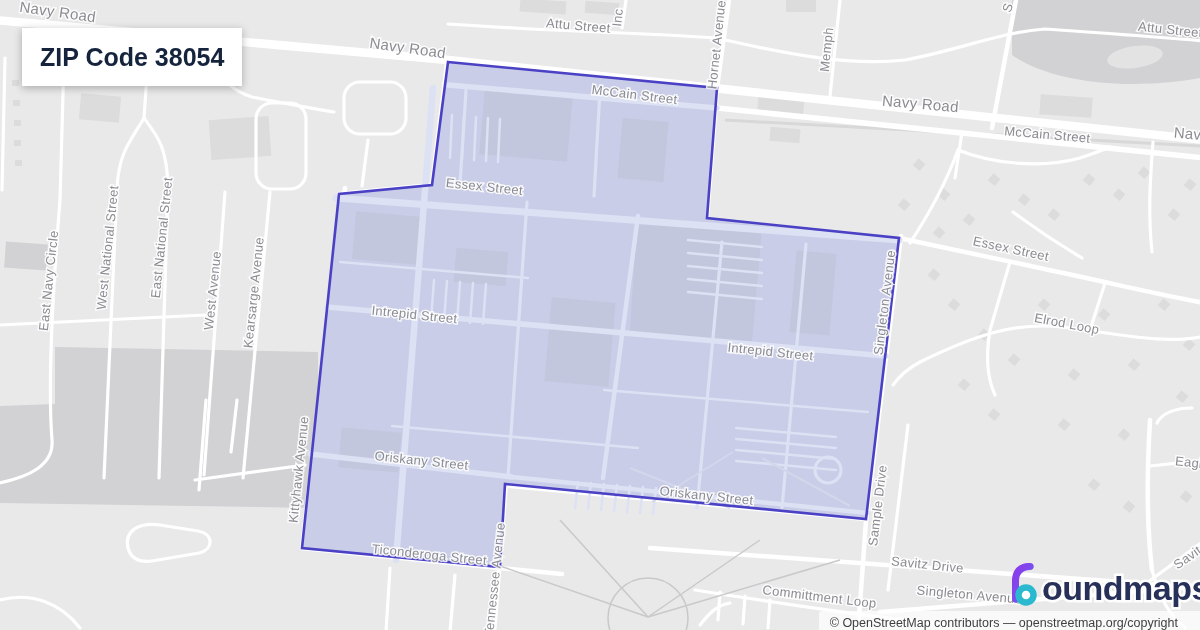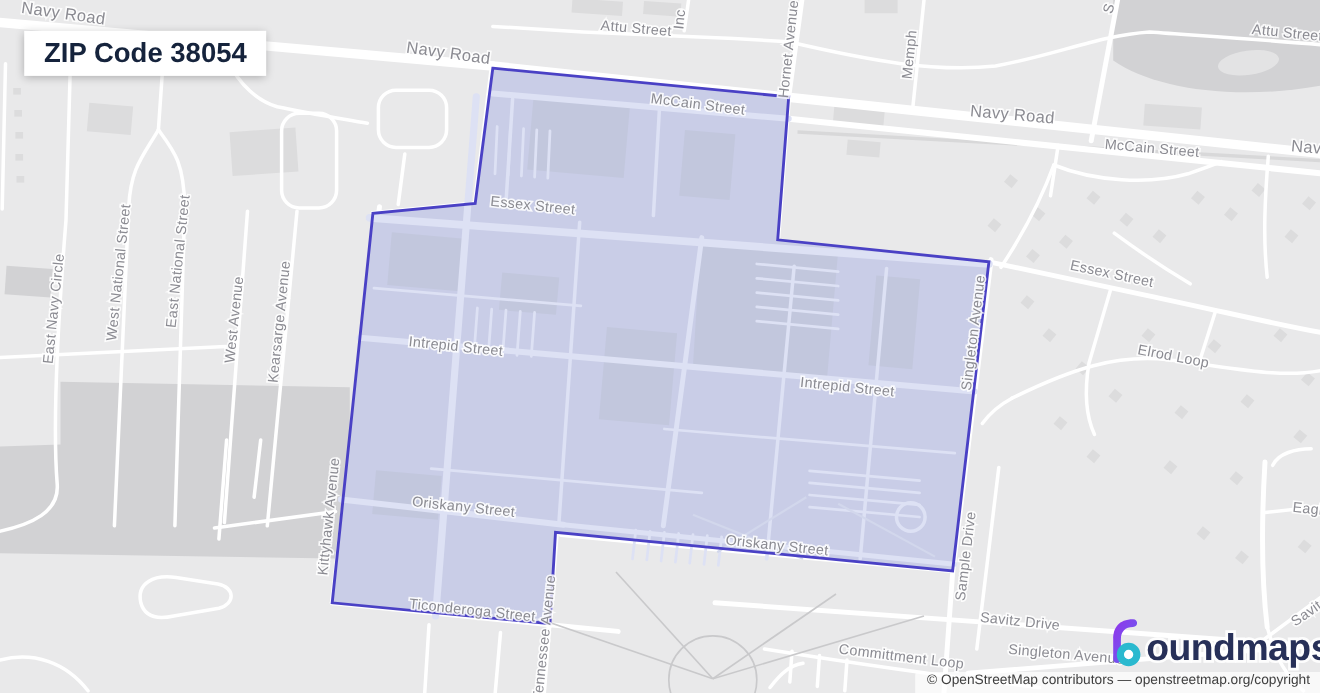--- a/index.html
+++ b/index.html
@@ -17,28 +17,28 @@
   .regionfill{fill:var(--region-fill,#c9cde7);}
   .regionstroke{fill:none;stroke:var(--region-stroke,#4a41c5);stroke-width:2.6px;stroke-linejoin:miter;}
   .iroad{stroke:var(--inner-road,#dde1f4);fill:none;stroke-linecap:round;stroke-linejoin:round;}
   .faint{stroke:#d2d7ec;stroke-width:2px;fill:none;}
   .gline{stroke:#c9c9cb;stroke-width:1.5px;fill:none;}
   .lbl{font-family:"Liberation Sans",sans-serif;font-size:13px;letter-spacing:.3px;
        fill:var(--street-label,#8b8b92);text-anchor:middle;
        paint-order:stroke;stroke:rgba(255,255,255,.85);stroke-width:3px;}
   .lbl.big{font-size:15px;}
   
-  #zip-badge{position:absolute;left:22px;top:28px;height:41px;display:flex;align-items:center;
+  #zip-badge{position:absolute;left:22px;top:28px;height:58px;display:flex;align-items:center;
     padding:0 18px;background:#fff;border-radius:0;box-shadow:0 2px 8px rgba(0,0,0,.28);
     font-size:25px;font-weight:700;color:var(--badge-text,#15233c);white-space:nowrap;}
   #logo{position:absolute;left:1004px;top:558px;width:200px;height:52px;}
   .logo-text{font-family:"Liberation Sans",sans-serif;font-size:34px;font-weight:700;letter-spacing:-.5px;
     fill:var(--logo-text,#273058);paint-order:stroke;stroke:rgba(255,255,255,.9);stroke-width:5px;}
-  #attribution{position:absolute;right:0;bottom:0;height:19px;display:flex;align-items:flex-start;
-    padding:0 9px 0 11px;background:var(--attribution-bg,rgba(255,255,255,.72));
+  #attribution{position:absolute;right:0;bottom:0;height:19px;display:flex;align-items:flex-end;
+    padding:0 22px 0 11px;background:var(--attribution-bg,rgba(255,255,255,.72));
     border-radius:3px 0 0 0;font-size:12.5px;color:var(--attribution-text,#3f3f3f);white-space:nowrap;}
 </style>
 </head>
 <body>
 
 <div id="stage">
 
   <svg id="map" width="1200" height="630" viewBox="0 0 1200 630" xmlns="http://www.w3.org/2000/svg">
 
     <rect x="0" y="0" width="1200" height="630" fill="#e9e9ea"></rect>

